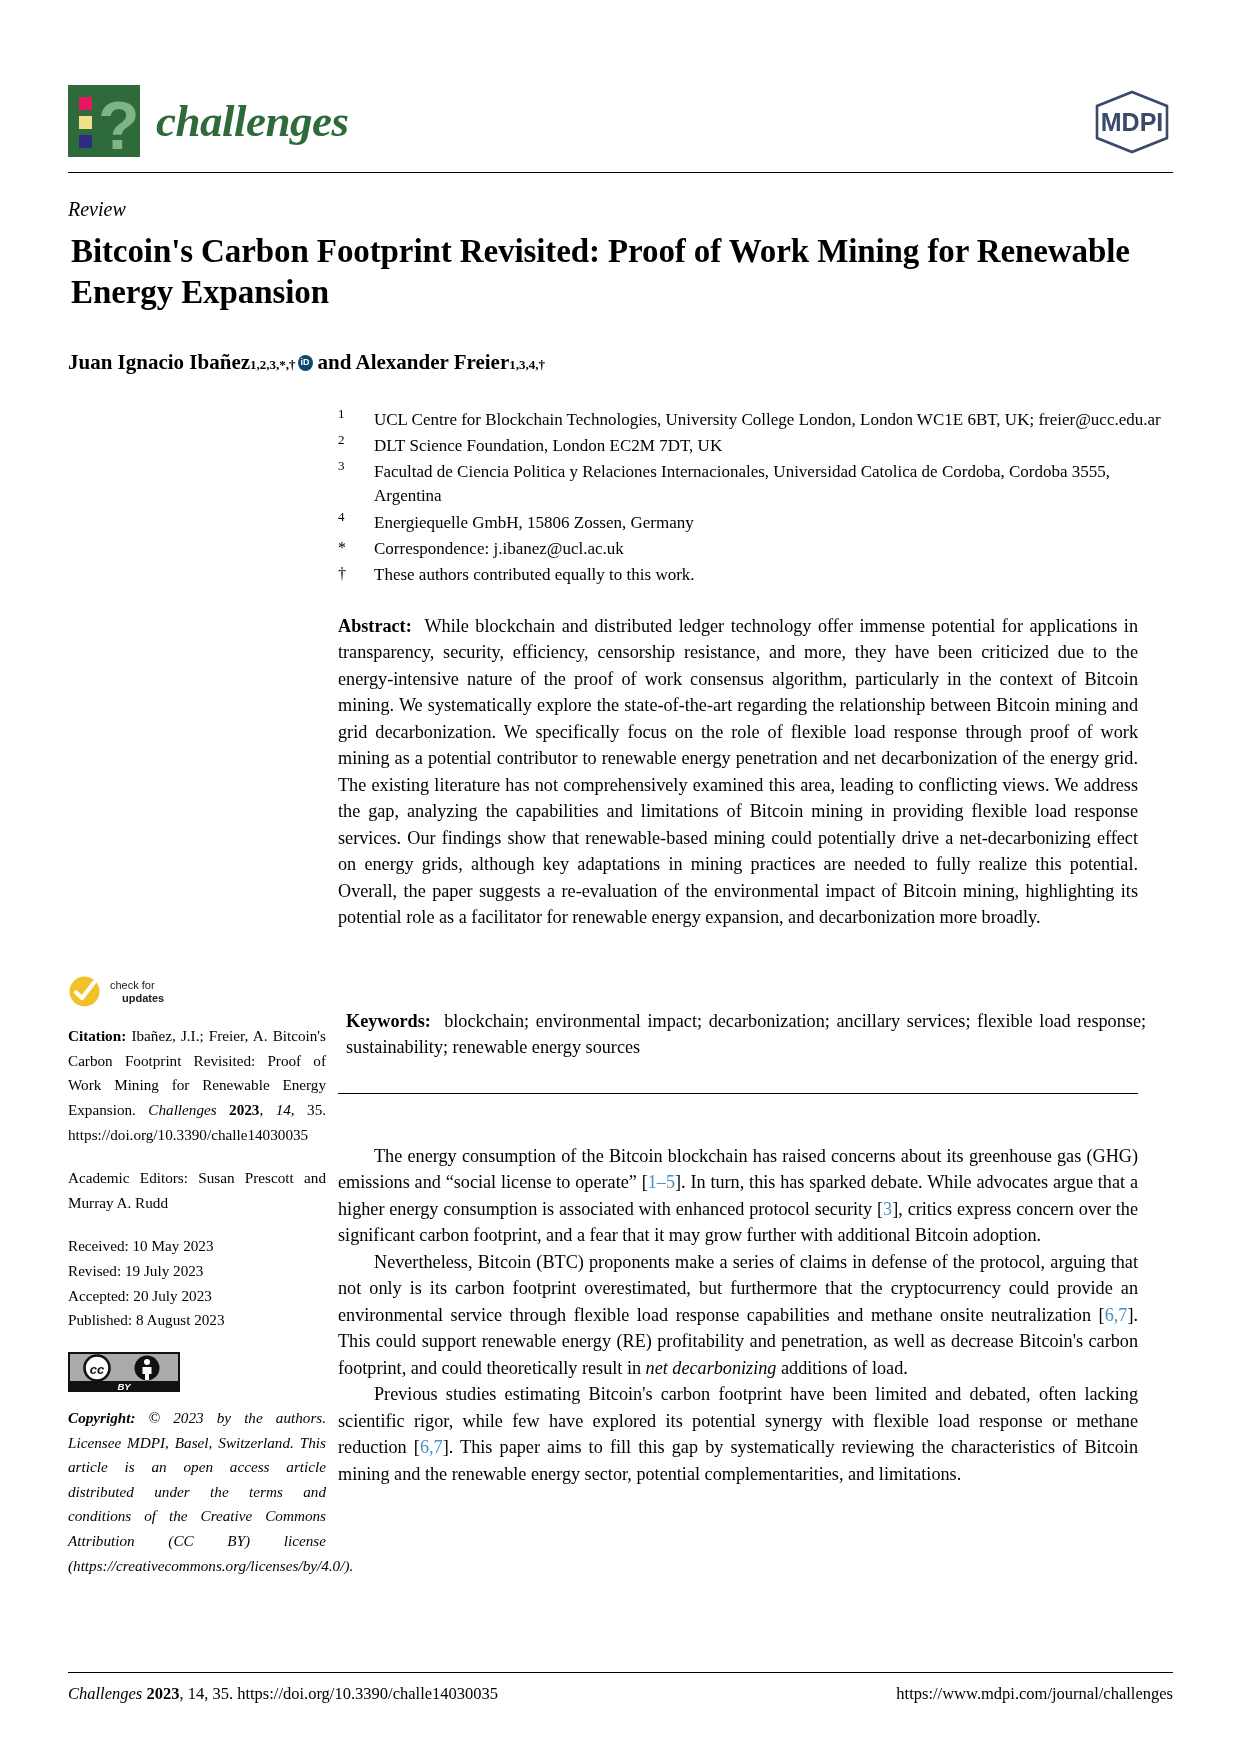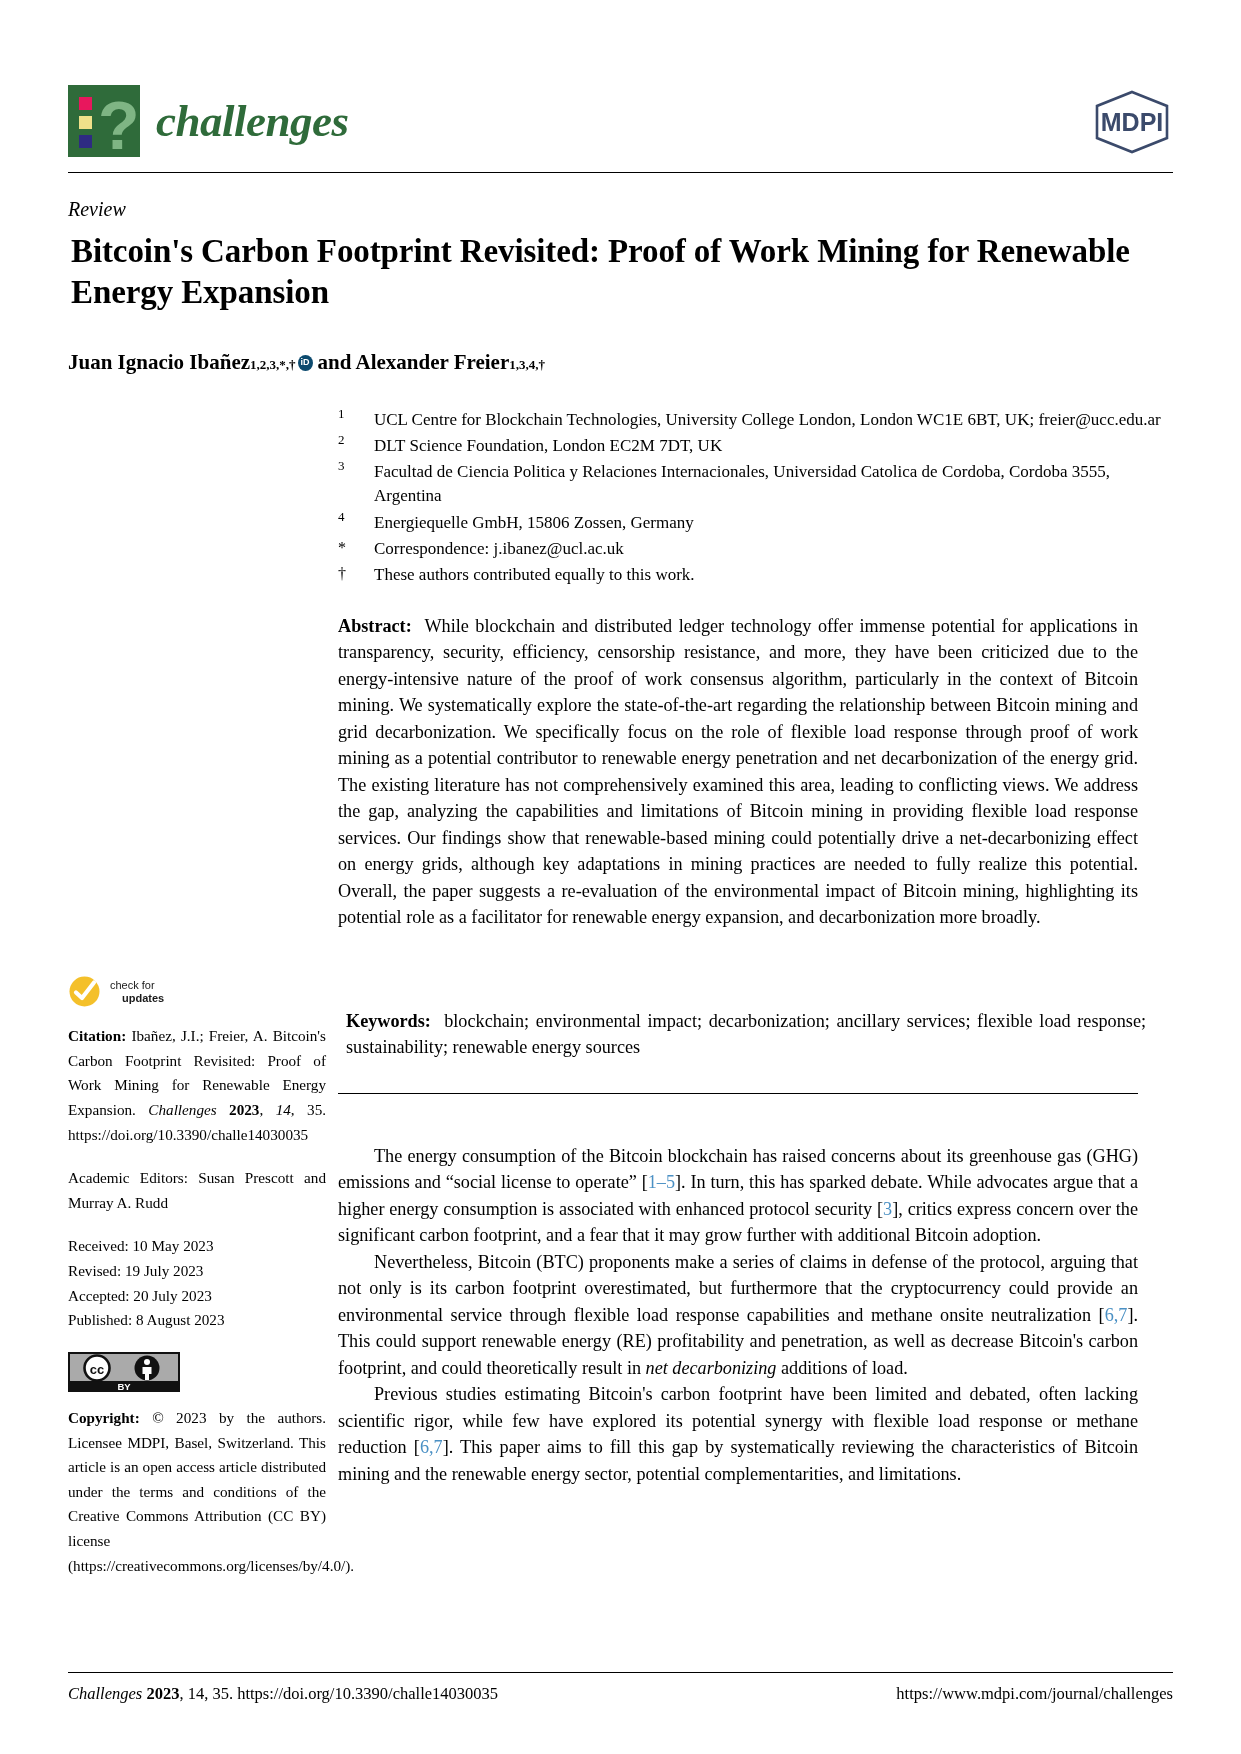--- a/index.html
+++ b/index.html
@@ -237,21 +237,21 @@
     margin-right: 9px;
   }
   .cu-text {
     font-family: "Liberation Sans", sans-serif;
     font-size: 11px;
     line-height: 1.18;
     color: #1a1a1a;
   }
   .cu-text .b2 { font-weight: bold; margin-left: 12px; }
   .sb-block { margin-bottom: 19px; }
-  .sb-block:last-child { margin-bottom: 16px; }
+  .sb-block:last-child { margin-bottom: 16px; font-style: italic; }
   .cc-badge {
     width: 112px;
     height: 40px;
     margin-bottom: 14px;
     display: block;
   }
 
   
   .footer-rule {
     position: absolute;

